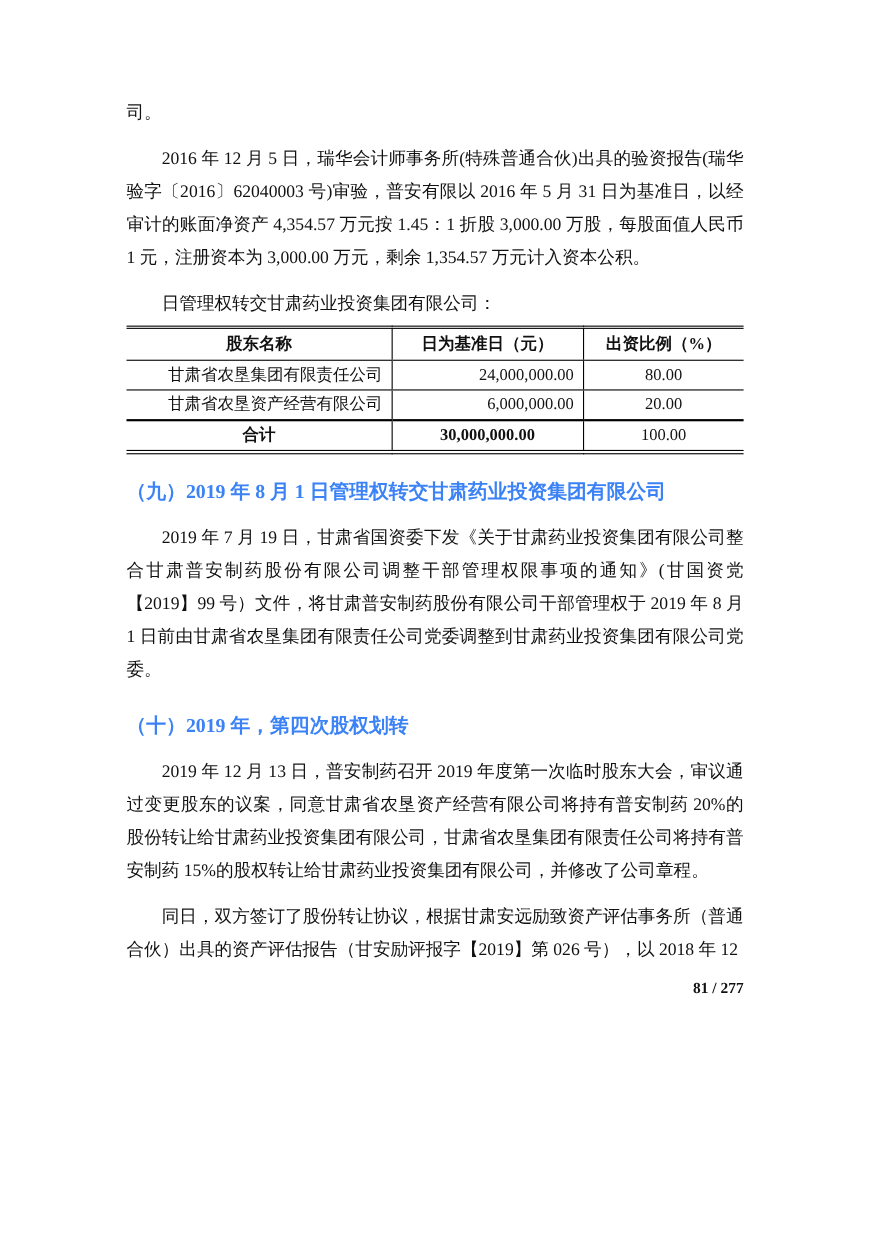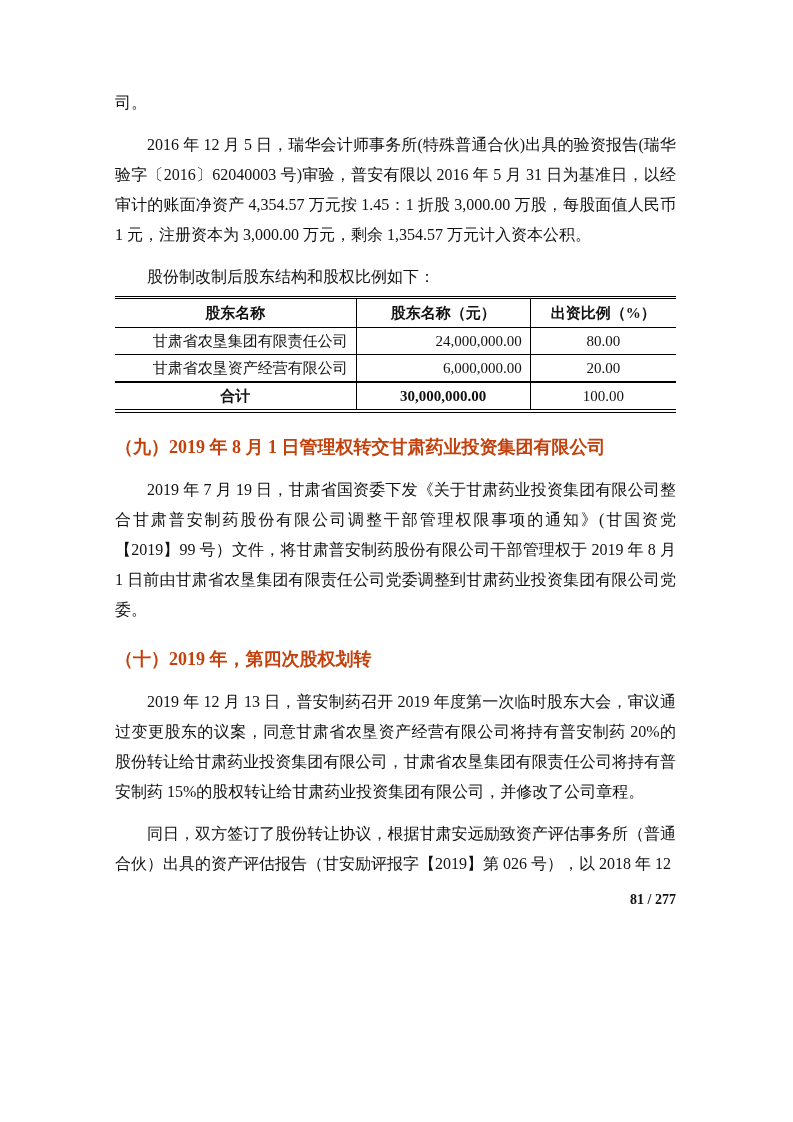--- a/index.html
+++ b/index.html
@@ -73,48 +73,48 @@
   .col-amt   { width: 31%; text-align: right; }
   .col-pct   { width: 26%; text-align: center; }
   .total-row .cell-label { text-align: center; font-weight: bold; }
   .total-row .cell-amt   { font-weight: bold; text-align: center; }
   h2.section-heading {
     font-size: 18px;
     line-height: 24px;
     font-weight: bold;
     margin: 22px 0 16px 0;
     text-align: left;
-    color: #c2410c;
+    color: #3b82f6;
   }
   .page-number {
     text-align: right;
     font-weight: bold;
     font-size: 14px;
     line-height: 18px;
     margin-top: 0px;
   }
 </style>
 </head>
 <body>
 
 <div class="page">
 
   <p class="para no-indent">司。</p>
 
   <p class="para">2016 年 12 月 5 日，瑞华会计师事务所(特殊普通合伙)出具的验资报告(瑞华验字〔2016〕62040003 号)审验，普安有限以 2016 年 5 月 31 日为基准日，以经审计的账面净资产 4,354.57 万元按 1.45：1 折股 3,000.00 万股，每股面值人民币 1 元，注册资本为 3,000.00 万元，剩余 1,354.57 万元计入资本公积。</p>
 
 
 
-  <p class="table-intro">股份制改制后股东结构和股权比例如下：</p>
+  <p class="table-intro">日管理权转交甘肃药业投资集团有限公司：</p>
 
   <table class="shareholder-table">
     <thead>
       <tr>
         <th class="col-name">股东名称</th>
-        <th class="col-amt">股东名称（元）</th>
+        <th class="col-amt">日为基准日（元）</th>
         <th class="col-pct">出资比例（%）</th>
       </tr>
     </thead>
     <tbody>
       <tr>
         <td class="col-name">甘肃省农垦集团有限责任公司</td>
         <td class="col-amt">24,000,000.00</td>
         <td class="col-pct">80.00</td>
       </tr>
       <tr class="row-last">

